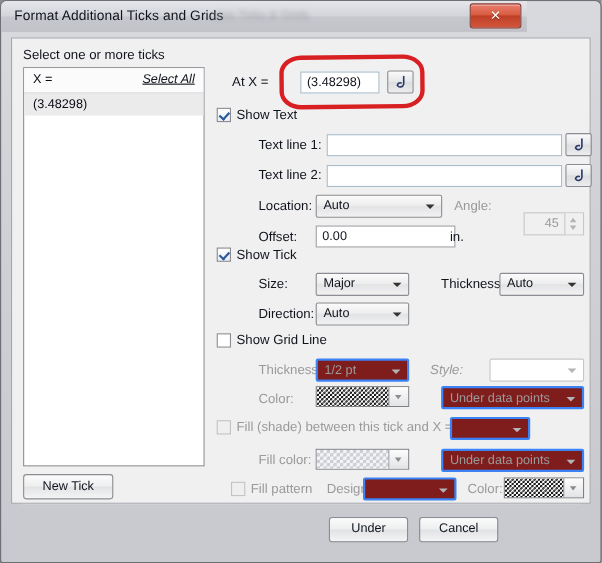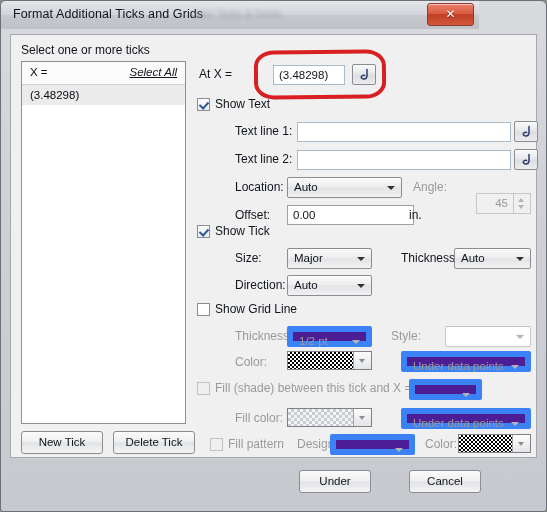--- a/index.html
+++ b/index.html
@@ -88,21 +88,21 @@
     background:linear-gradient(180deg,#fbfbfb 0%,#ededee 46%,#e2e3e5 52%,#f2f2f3 100%);
     border:1px solid #8b8d92;border-radius:2px;
     font-size:11.5px;line-height:19px;padding-left:6px;color:#10141c;cursor:pointer;
   }
   .combo .arr{
     position:absolute;right:6px;top:8px;width:0;height:0;
     border-left:4px solid transparent;border-right:4px solid transparent;
     border-top:4px solid #333;
   }
   .combo.dis{
-    background:#4c1d95;border:6px solid #3b82f6;color:#9a9a9a;
+    background:#7f1d1d;border:2px solid #3b82f6;color:#9a9a9a;
   }
   .combo.dis .arr{border-top-color:#b3b4b7;}
   .combo.white{
     background:#ffffff;border:1px solid #c6c7ca;
   }
   .spin{
     position:absolute;box-sizing:border-box;height:21px;
     background:#f0f0f0;border:1px solid #c6c7ca;
     font-size:11.5px;line-height:19px;color:#9a9a9a;
     text-align:right;padding-right:22px;
@@ -190,21 +190,21 @@
     <div class="section-label" style="left:10px;top:8px;">Select one or more ticks</div>
 
     <div class="listbox">
       <div class="list-head">
         <span class="hx">X =</span>
         <span class="selall">Select All</span>
       </div>
       <div class="list-item">(3.48298)</div>
     </div>
 
-    <div class="section-label" style="left:188px;top:32px;">At X =</div>
+    <div class="section-label" style="left:200px;top:32px;">At X =</div>
     <input class="txtbox" style="left: 262px; top: 30px; width: 72px;" value="(3.48298)">
     <div class="hookbtn" style="left:341px;top:29px;">
       <svg width="14" height="15" viewBox="0 0 14 15">
         <path d="M9 1.5 L9 8.5 A3.2 3.2 0 0 1 3.2 9.6 A2.6 2.6 0 0 1 6.6 7.4" fill="none" stroke="#2b3a6b" stroke-width="1.5" stroke-linecap="round"></path>
       </svg>
     </div>
 
     <div class="cb on" style="left:186px;top:63px;"></div>
     <div class="section-label" style="left:204px;top:62px;">Show Text</div>
 
@@ -263,21 +263,21 @@
     </div>
 
     <div class="cb" style="left:186px;top:268px;"></div>
     <div class="section-label" style="left:204px;top:267px;text-align:center;">Show Grid Line</div>
 
     <div class="section-label grey-label" style="left:224px;top:294px;">Thickness:</div>
     <div class="combo dis" style="left:276px;top:291px;width:85px;">
       <span>1/2 pt</span>
       <span class="arr"></span>
     </div>
-    <div class="section-label grey-label" style="left:380px;top:294px;">Style:</div>
+    <div class="section-label grey-label" style="left:380px;top:294px;font-style:italic;">Style:</div>
     <div class="combo dis white" style="left:434px;top:291px;width:86px;">
       <span></span>
       <span class="arr"></span>
     </div>
 
     <div class="section-label grey-label" style="left:224px;top:320px;">Color:</div>
     <div class="swatch dis" style="left:276px;top:316px;width:85px;">
       <span class="pat pat-dark"></span>
       <span class="drop"></span>
     </div>
@@ -310,25 +310,24 @@
       <span></span>
       <span class="arr"></span>
     </div>
     <div class="section-label grey-label" style="left:414px;top:402px;">Color:</div>
     <div class="swatch dis" style="left:447px;top:399px;width:73px;">
       <span class="pat pat-dark"></span>
       <span class="drop"></span>
     </div>
 
     <div class="btn" style="left:10px;top:396px;width:82px;">New Tick</div>
-    <div class="btn" style="left:102px;top:396px;width:82px;">Delete Tick</div>
 
   </div>
 
   <div class="footer">
     <div class="divider"></div>
     <div class="btn" style="left:289px;top:12px;width:72px;">Under</div>
-    <div class="btn" style="left:371px;top:12px;width:72px;margin-left:28px;">Cancel</div>
+    <div class="btn" style="left:371px;top:12px;width:72px;">Cancel</div>
   </div>
 
   <div class="annot"></div>
 
 </div>
 
 </body></html>

